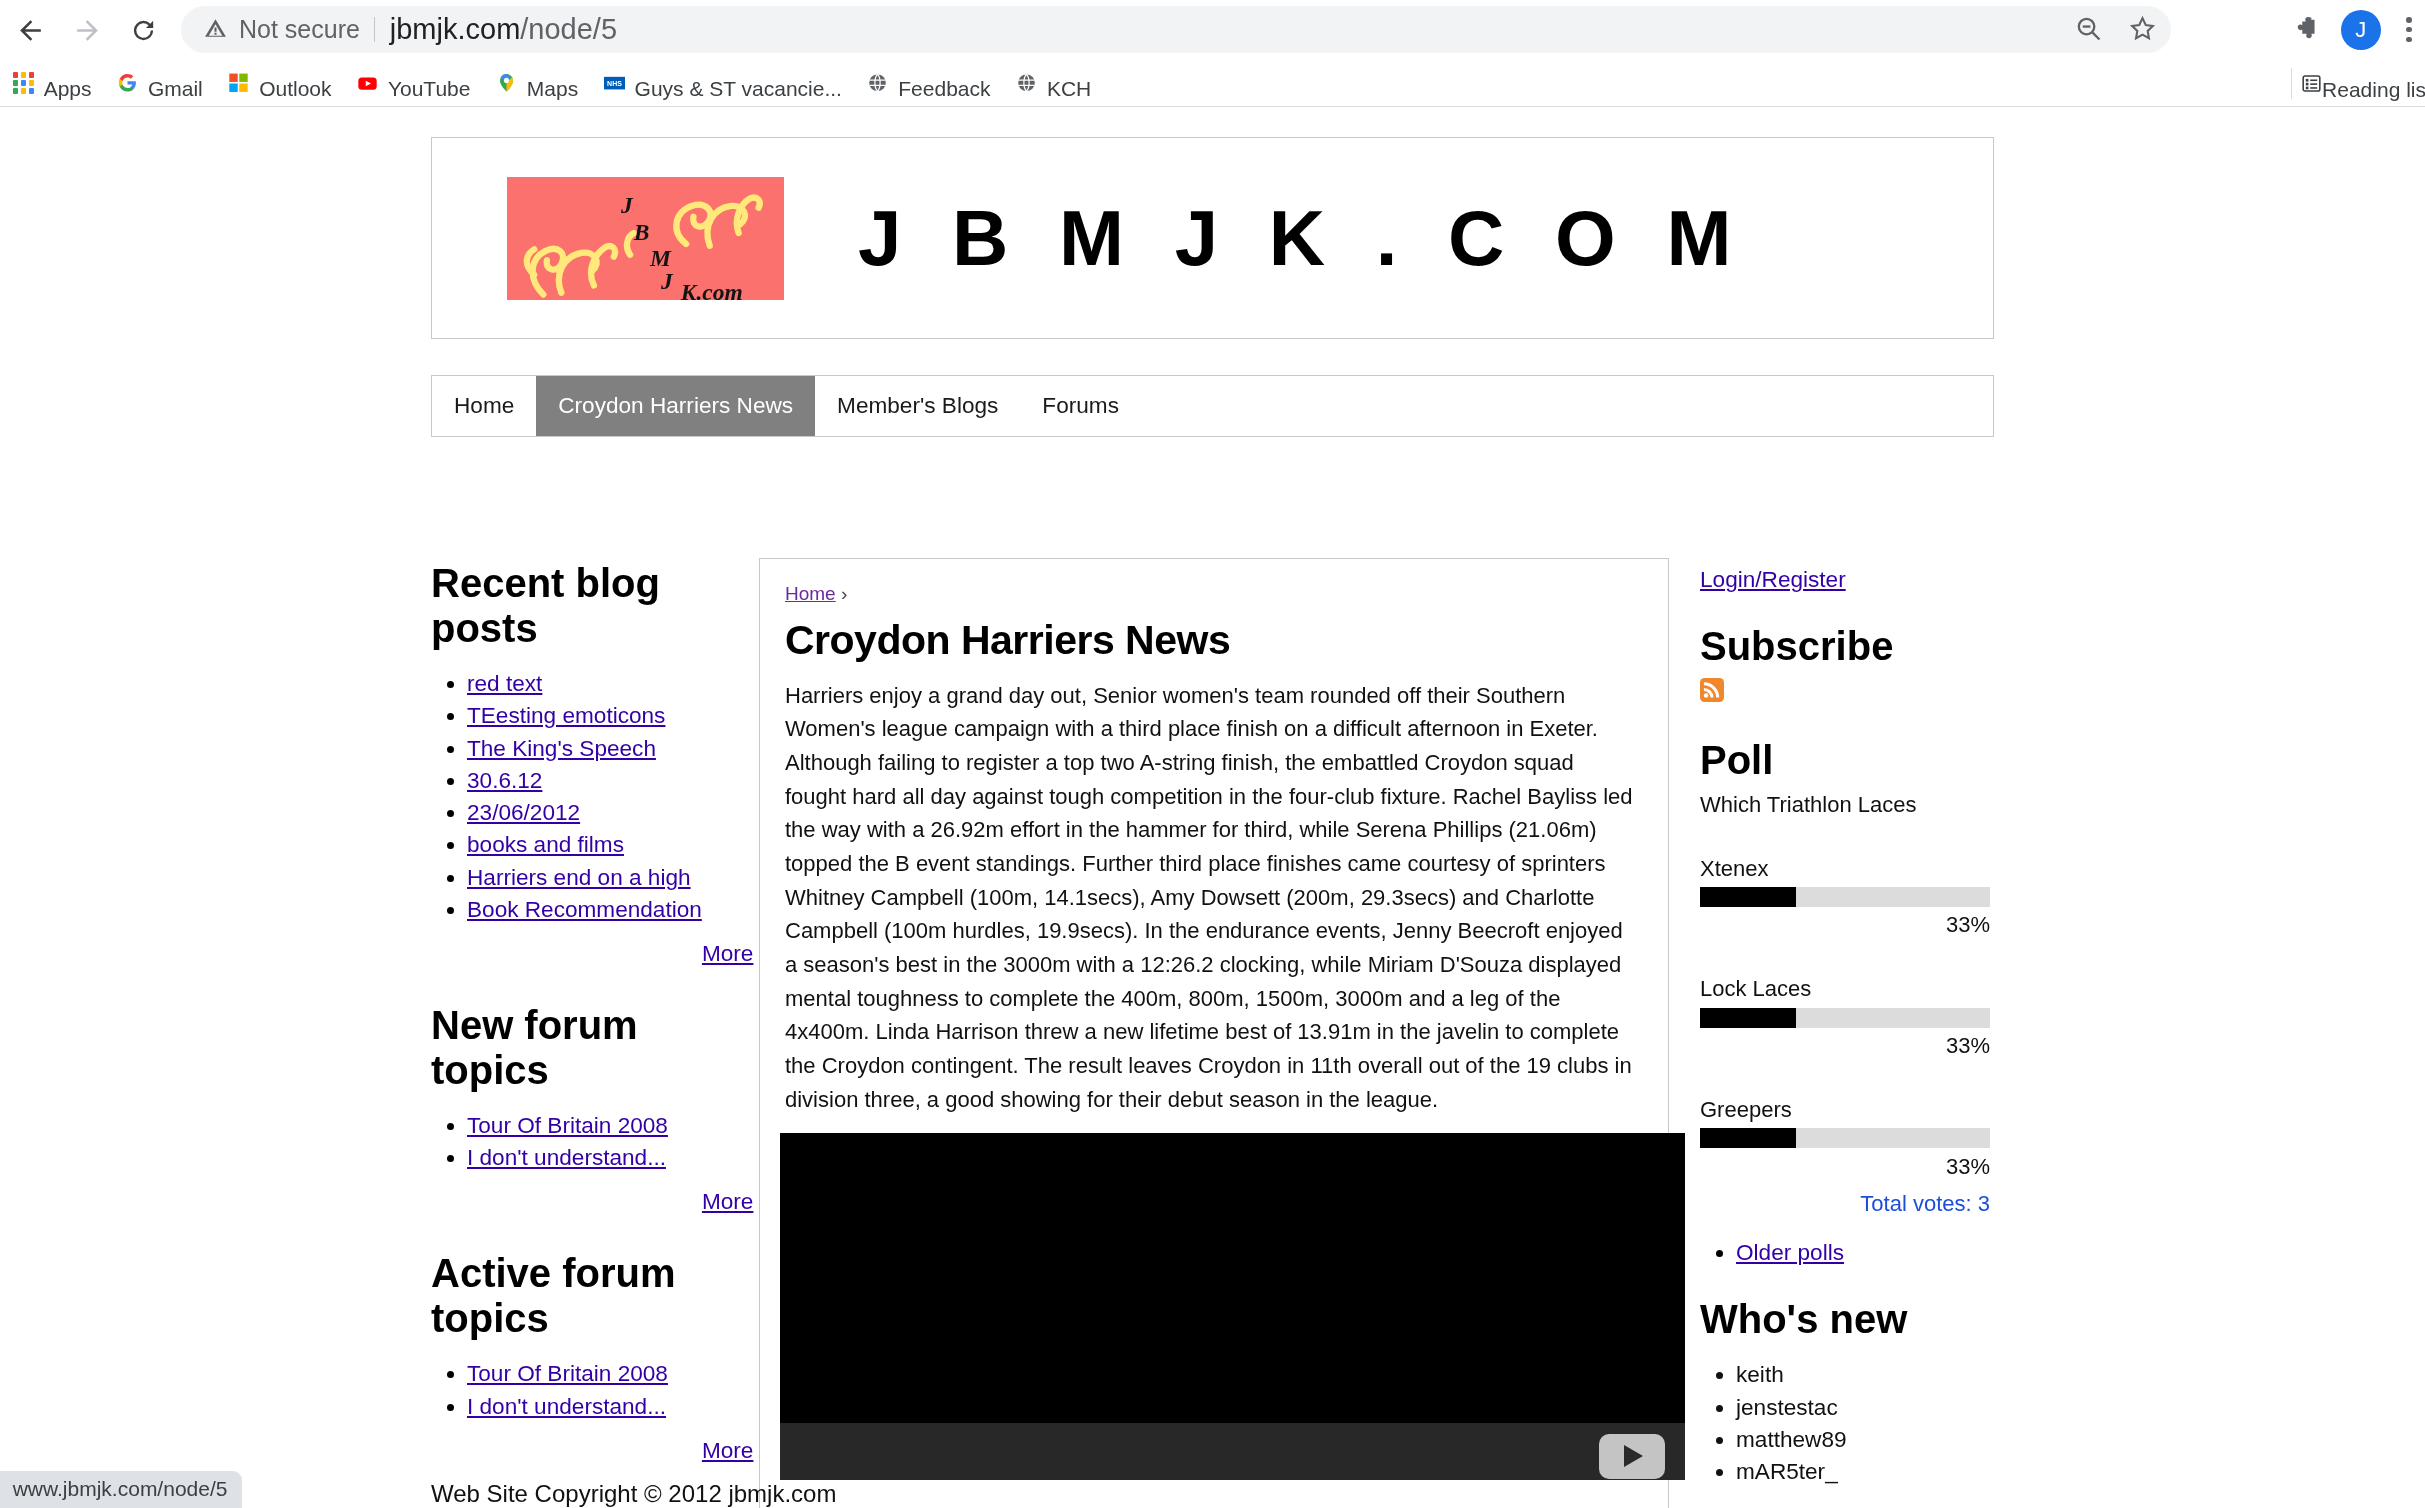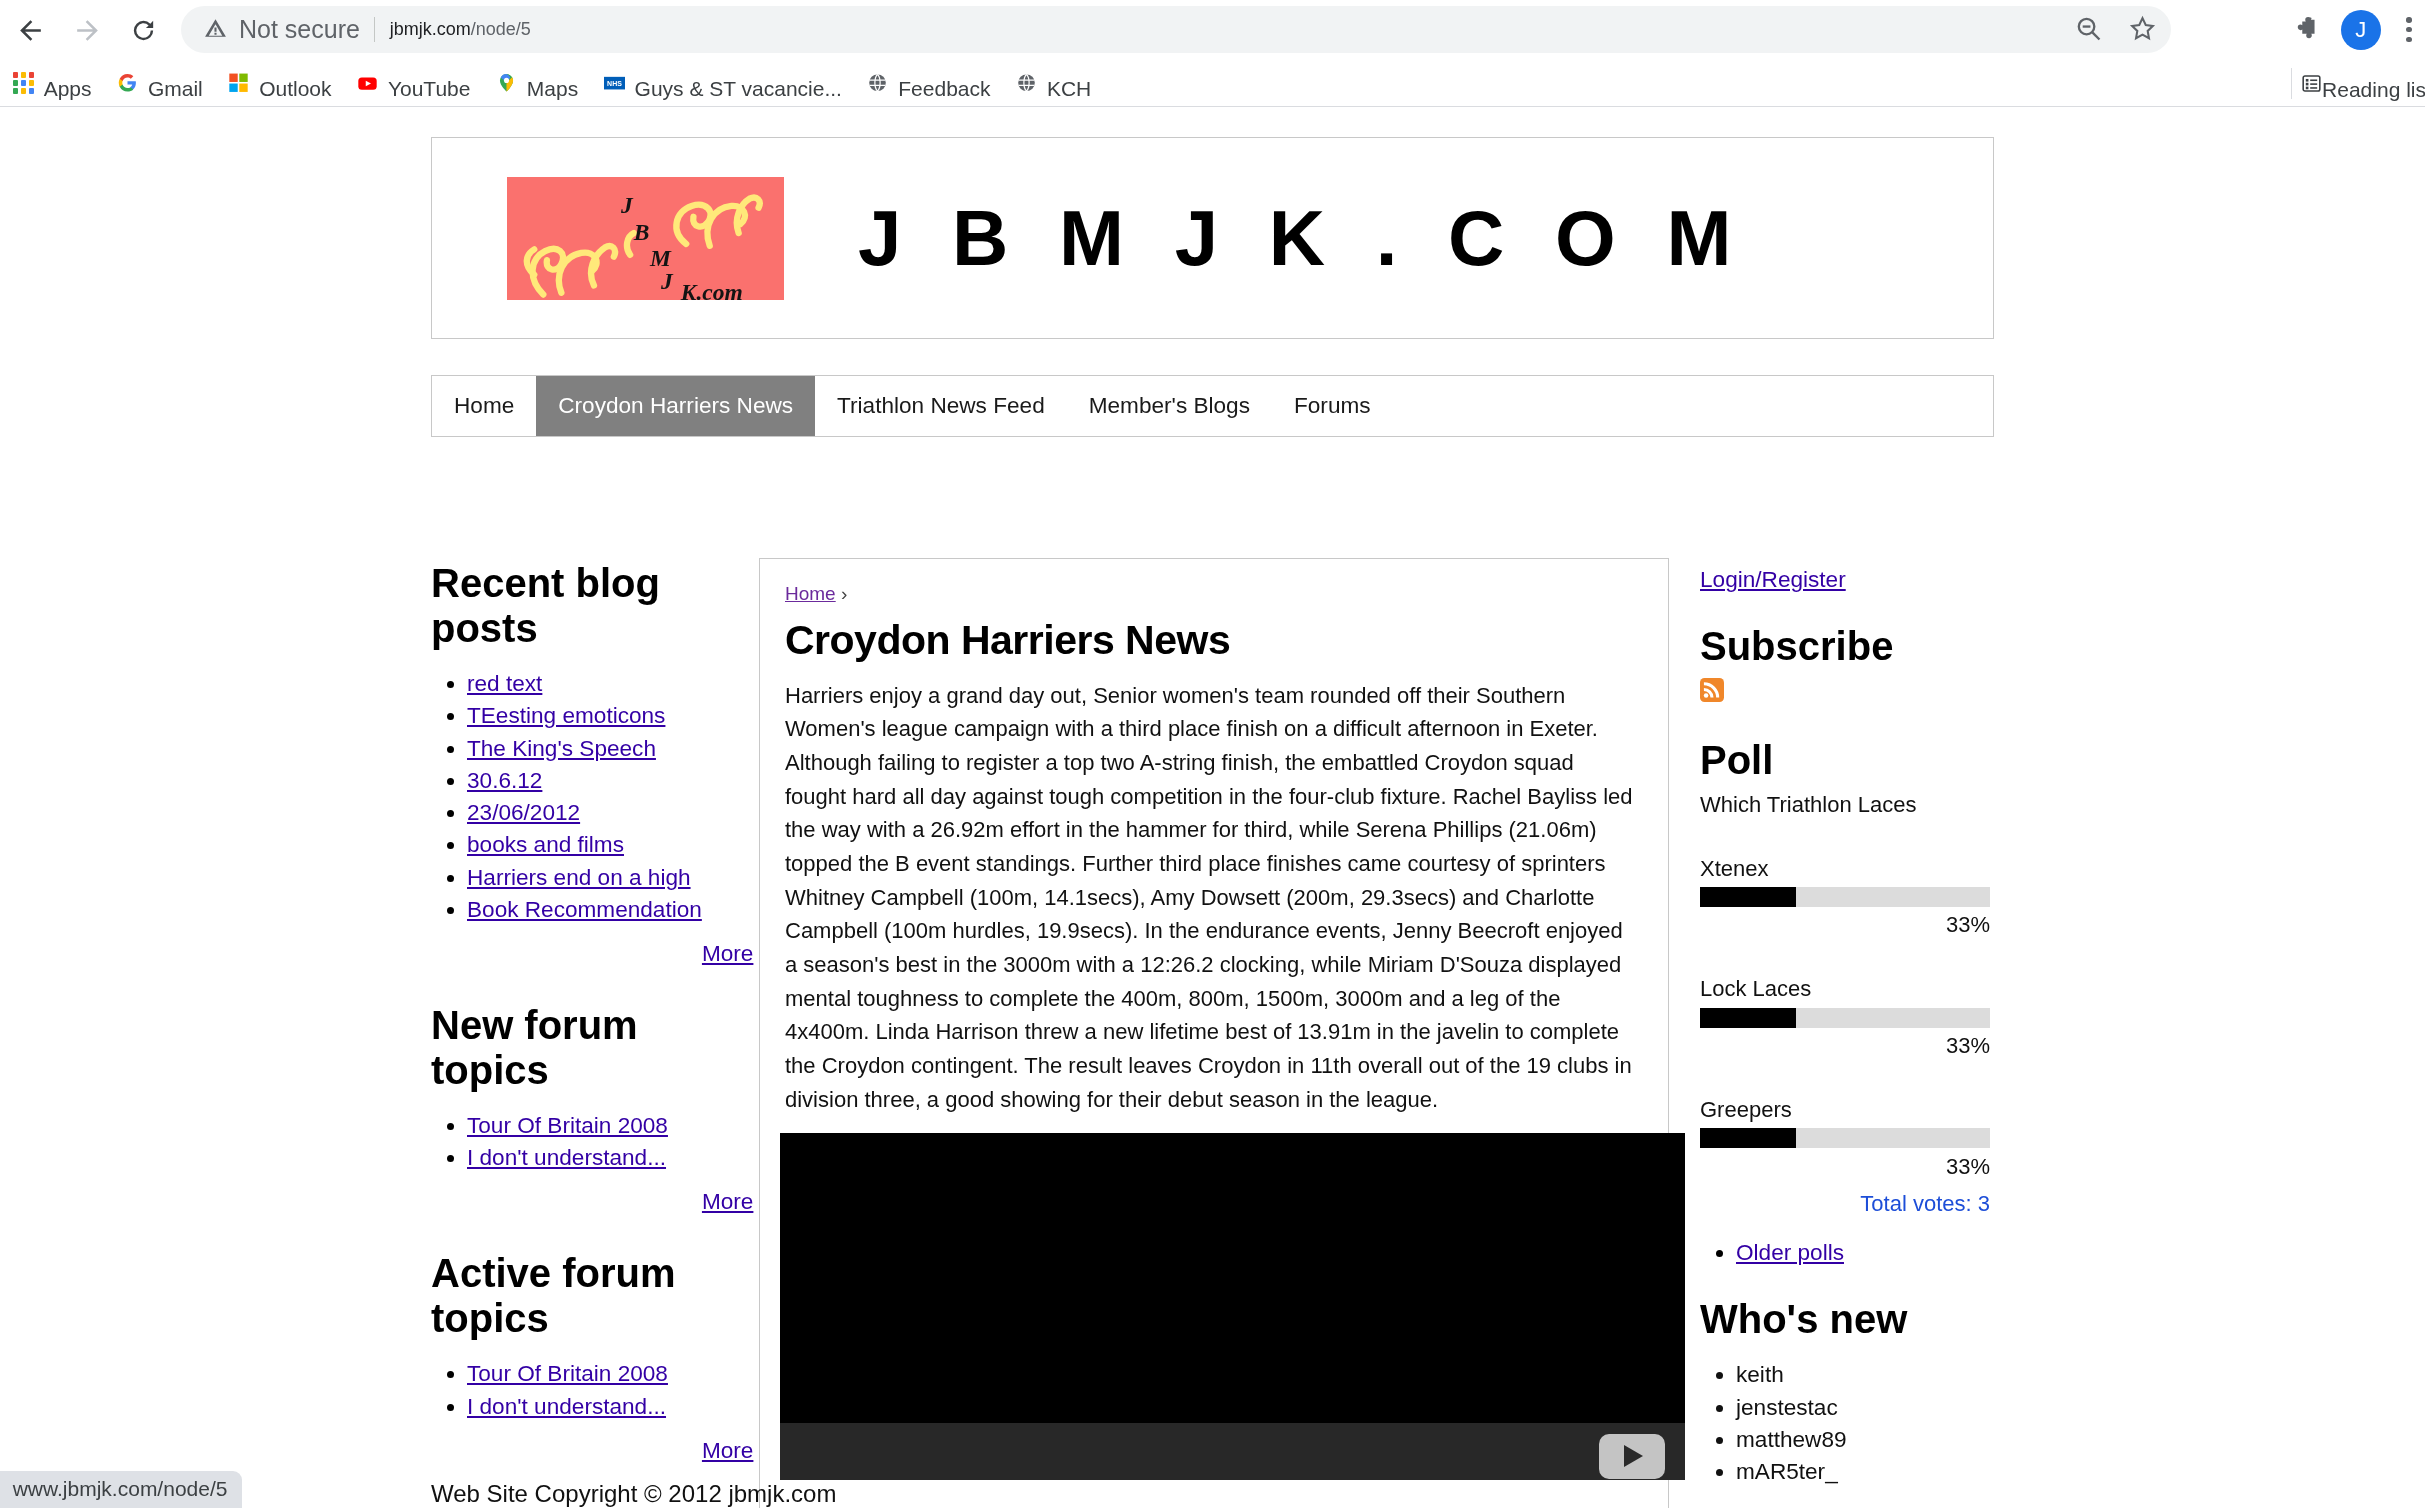--- a/index.html
+++ b/index.html
@@ -35,21 +35,21 @@
   }
   #omnibox-left { display: flex; align-items: center; padding-left: 22px; }
   #not-secure-label {
     font-size: 25px; color: #5f6368; margin-left: 11px;
     white-space: nowrap;
   }
   #omnibox-sep {
     width: 0.9px; height: 25px; background: #c4c7c5; margin: 0 14.5px;
   }
   #omnibox-url {
-    font-size: 18px; color: #202124; white-space: nowrap;
+    font-size: 29px; color: #202124; white-space: nowrap;
   }
   #omnibox-url .faint { color: #5f6368; }
   #omnibox-right {
     position: absolute; right: 12.7px; top: 0; height: 47px;
     display: flex; align-items: center; gap: 23.5px;
   }
   #chrome-right-icons {
     position: absolute; right: 9px; top: 6.3px; height: 47px;
     display: flex; align-items: center; gap: 20px;
   }
@@ -406,21 +406,20 @@
             <text x="192" y="136" font-size="26">K.com</text>
           </g>
         </svg>
       </div>
       <div id="logo-title">J B M J K . C O M</div>
     </div>
 
     <div id="nav-bar">
       <div class="nav-tab">Home</div>
       <div class="nav-tab active">Croydon Harriers News</div>
-      <div class="nav-tab">Triathlon News Feed</div>
       <div class="nav-tab">Member's Blogs</div>
       <div class="nav-tab">Forums</div>
     </div>
   </div>
 
   <div id="columns">
 
     <div id="left-col">
 
       <div>

